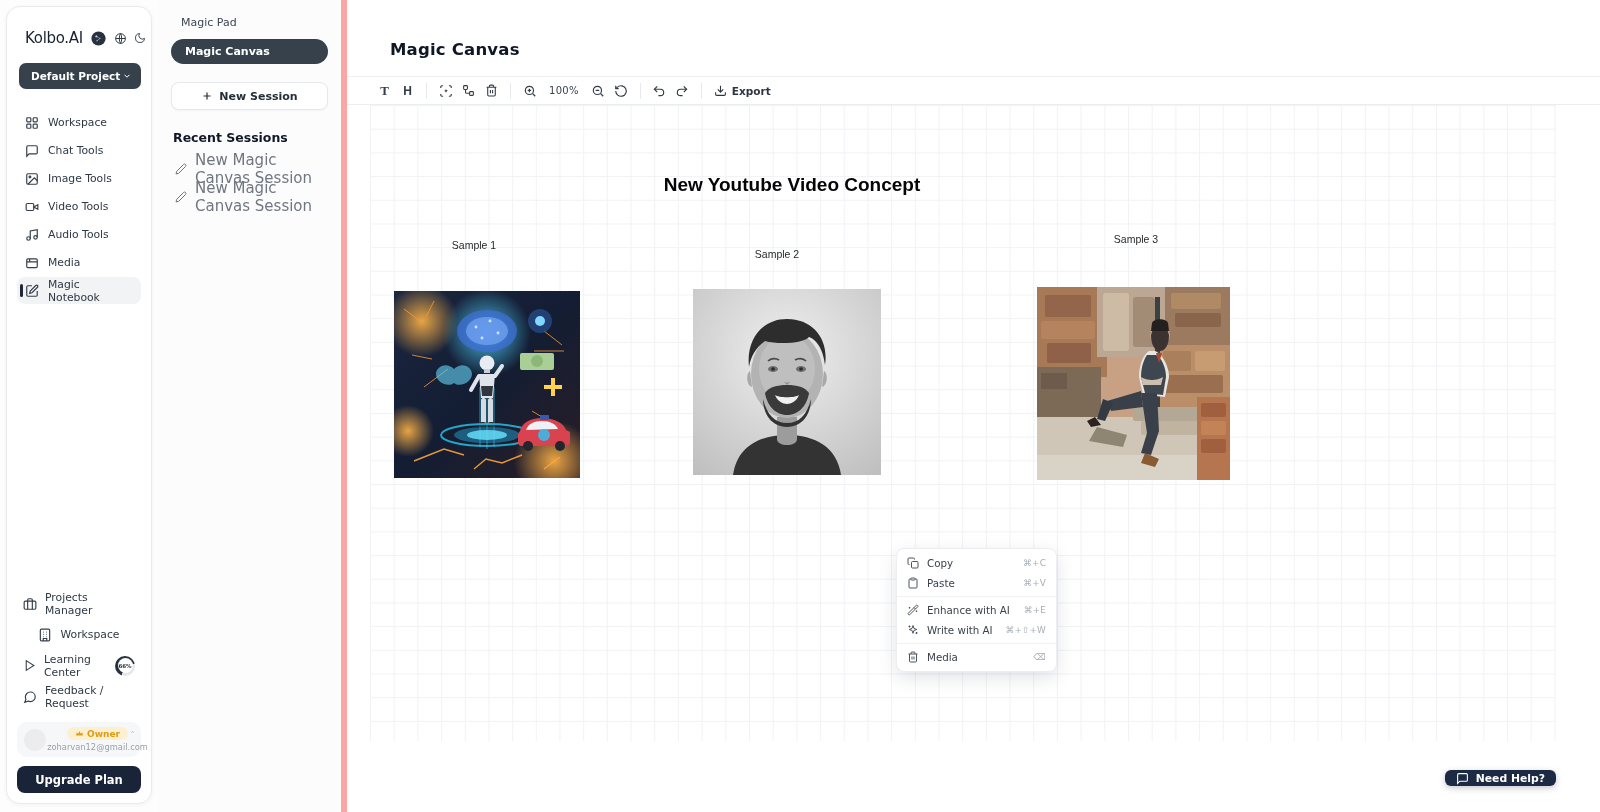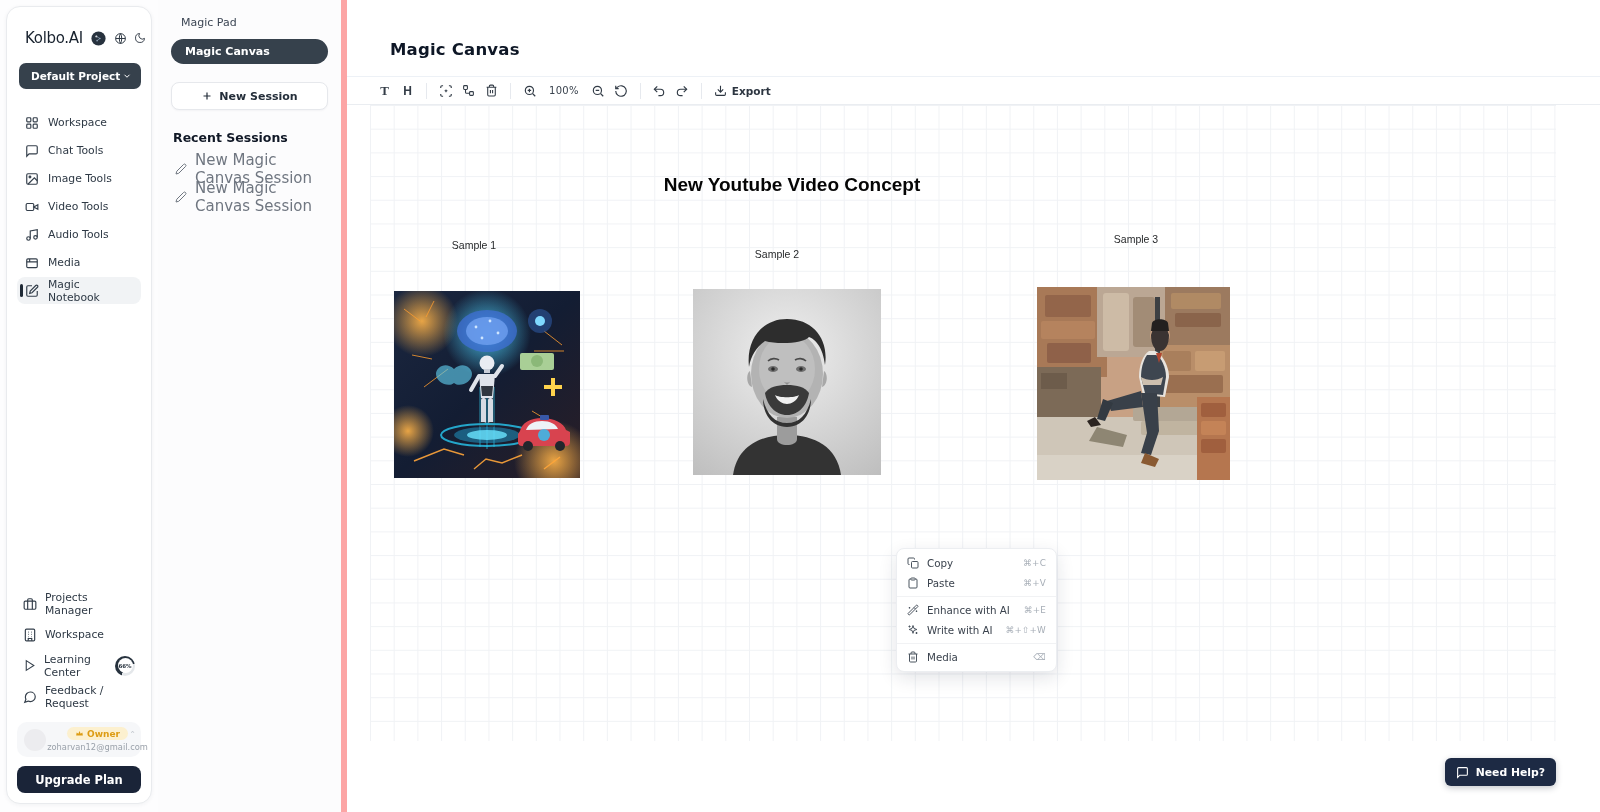--- a/index.html
+++ b/index.html
@@ -17,21 +17,21 @@
                  border-radius:7px; font-size:10.5px; font-weight:600; display:flex; align-items:center;
                  justify-content:space-between; padding:0 9px 0 12px; cursor:pointer; font-family:inherit; }
   .nav { margin-top:20px; display:flex; flex-direction:column; gap:1px; }
   .nav-item { position:relative; display:flex; align-items:center; gap:9px; height:27px; padding:0 8px;
               border-radius:8px; font-size:10.8px; font-weight:500; color:#2e3945; cursor:pointer; }
   .nav-item .nicon { color:#343f4b; flex:0 0 auto; }
   .nav-item.active { background:#f1f3f5; }
   .nav-item.active .indicator { position:absolute; left:3px; top:7px; width:3px; height:13px; background:#202a36; border-radius:2px; }
   .sidebar-bottom { position:absolute; left:10px; right:10px; bottom:10px; }
   .bnav-item { display:flex; align-items:center; gap:8px; height:31px; padding:0 6px; font-size:10.8px;
-               font-weight:500; color:#2e3945; cursor:pointer; }
+               font-weight:500; color:#2e3945; cursor:pointer;justify-content:center; }
   .bnav-item .nicon { color:#343f4b; }
   .progress-ring { margin-left:4px; width:20px; height:20px; border-radius:50%; flex:0 0 auto;
                    background:conic-gradient(from 200deg,#27323e 0 66%,#e4e7ea 66% 100%);
                    display:flex; align-items:center; justify-content:center; }
   .ring-inner { width:15px; height:15px; border-radius:50%; background:#fff; font-size:5.5px; font-weight:700;
                 color:#27323e; display:flex; align-items:center; justify-content:center; }
   .user-card { margin:10px 0 9px 0; background:#f6f7f9; border-radius:10px; padding:5px 7px; display:flex;
                align-items:center; gap:15px; position:relative; cursor:pointer; }
   .avatar { width:22px; height:22px; border-radius:50%; background:#ececef; flex:0 0 auto; }
   .user-col { display:flex; flex-direction:column; align-items:center; gap:2px; flex:1; min-width:0; }
@@ -87,21 +87,21 @@
 
   
   .context-menu { position:absolute; left:526px; top:443px; width:161px; background:#fff; border:1px solid #eceef1;
                   border-radius:8px; box-shadow:0 6px 18px rgba(25,35,55,.12); padding:4px 0; font-family:"DejaVu Sans",sans-serif; }
   .cm-item { display:flex; align-items:center; gap:8px; height:20px; padding:0 10px; font-size:10.3px;
              color:#3a424d; cursor:pointer; }
   .cm-item .nicon { color:#4b545f; flex:0 0 auto; }
   .cm-shortcut { margin-left:auto; font-size:8.8px; color:#a6adb6; letter-spacing:.2px; }
   .cm-sep { height:1px; background:#f1f2f4; margin:3px 0; }
 
-  .help-btn { position:absolute; right:44px; bottom:26px; height:28px; background:#1d2a44; color:#fff; border:none;
+  .help-btn { position:absolute; right:44px; bottom:26px; height:16px; background:#1d2a44; color:#fff; border:none;
               border-radius:6px; display:flex; align-items:center; gap:7px; padding:0 11px; font-size:10.8px;
               font-weight:700; cursor:pointer; font-family:inherit; box-shadow:0 2px 6px rgba(20,30,50,.25); }
 </style>
 </head>
 <body>
 
 <div class="sidebar">
   <div class="logo-row">
     <span class="logo-text">Kolbo.AI</span>
     <span class="logo-head">

